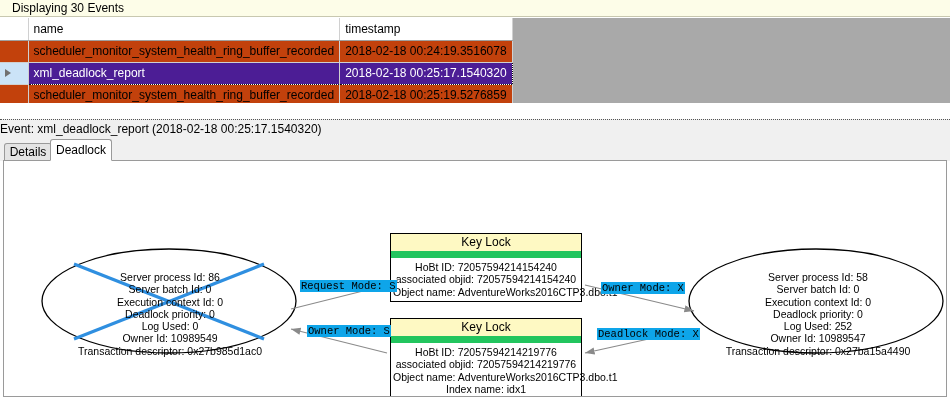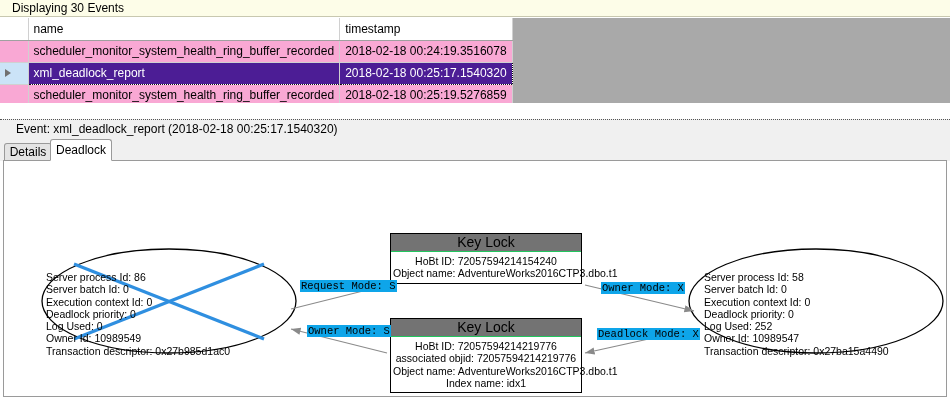--- a/index.html
+++ b/index.html
@@ -49,21 +49,21 @@
     border: 1px solid #d0d0d0;
     border-top: none;
     border-left: none;
     padding: 2px 5px;
     height: 22px;
     box-sizing: border-box;
     text-align: left;
     font-weight: normal;
     white-space: nowrap;
     overflow: hidden;
-    background: #f9a8d4;
+    background: #c2410c;
   }
   table.grid th {
     background: #ffffff;
     border-bottom: 1px solid #a0a0a0;
   }
   col.c-sel { width: 28px; }
   col.c-name { width: 275px; }
   col.c-ts { width: 163px; }
 
   td.rowhdr, th.rowhdr {
@@ -93,21 +93,21 @@
   
   #event-caption {
     position: absolute;
     left: 0; top: 119px;
     width: 950px; height: 20px;
     background: #f0f0f0;
     border-top: 1px dotted #555;
     box-sizing: border-box;
     font-size: 12px;
     line-height: 19px;
-    padding-left: 16px;
+    padding-left: 0;
   }
 
   
   #tabstrip {
     position: absolute;
     left: 0; top: 139px;
     width: 950px; height: 22px;
     background: #f0f0f0;
   }
   .tab {
@@ -134,41 +134,42 @@
     border: 1px solid #9a9a9a;
     border-top: 1px solid #9a9a9a;
     box-sizing: border-box;
     overflow: hidden;
   }
   #graph { position: absolute; left: 0; top: 0; width: 942px; height: 235px; }
 
   
   .proc-text {
     position: absolute;
+    text-align: center;
     font-size: 10.5px;
     line-height: 12.3px;
     color: #000;
     white-space: nowrap;
   }
   #proc-left  { left: 42px;  top: 110px; width: 248px; }
   #proc-right { left: 700px; top: 110px; width: 228px; }
 
   .lock-box {
     position: absolute;
     box-sizing: border-box;
     border: 1px solid #000;
     background: #ffffff;
     text-align: center;
   }
   .lock-title {
-    font-size: 14px;
+    font-size: 12px;
     line-height: 16px;
     height: 17px;
-    border-bottom: 1px solid #22c55e;
-    background: #737373;
+    border-bottom: 7px solid #22c55e;
+    background: #fef9c3;
   }
   .lock-body {
     font-size: 10.5px;
     line-height: 12.3px;
     padding: 3px 2px 3px 2px;
     background: #fff;
     white-space: nowrap;
   }
   #lock-top    { left: 386px; top: 72px;  width: 192px; }
   #lock-bottom { left: 386px; top: 157px; width: 192px; }
@@ -276,20 +277,21 @@
     <div>Deadlock priority: 0</div>
     <div>Log Used: 252</div>
     <div>Owner Id: 10989547</div>
     <div>Transaction descriptor: 0x27ba15a4490</div>
   </div>
 
   <div class="lock-box" id="lock-top">
     <div class="lock-title">Key Lock</div>
     <div class="lock-body">
       <div>HoBt ID: 72057594214154240</div>
+      <div>associated objid: 72057594214154240</div>
       <div>Object name: AdventureWorks2016CTP3.dbo.t1</div>
     </div>
   </div>
 
   <div class="lock-box" id="lock-bottom">
     <div class="lock-title">Key Lock</div>
     <div class="lock-body">
       <div>HoBt ID: 72057594214219776</div>
       <div>associated objid: 72057594214219776</div>
       <div>Object name: AdventureWorks2016CTP3.dbo.t1</div>

